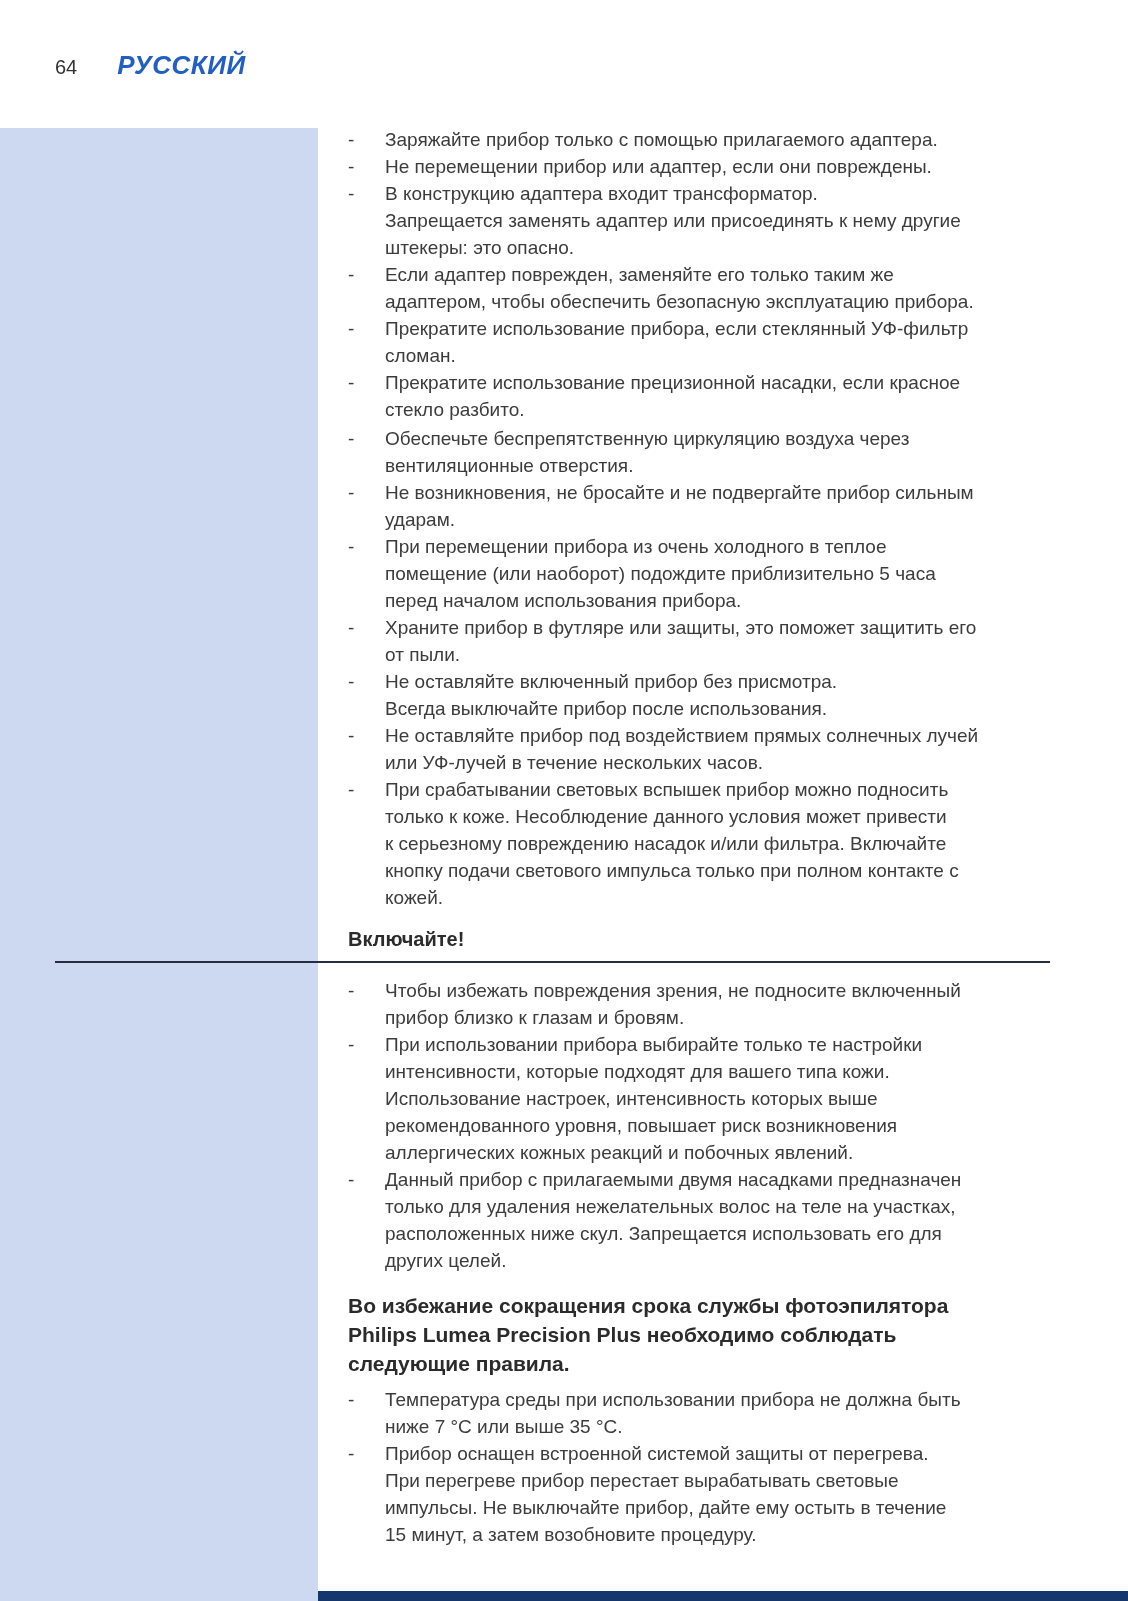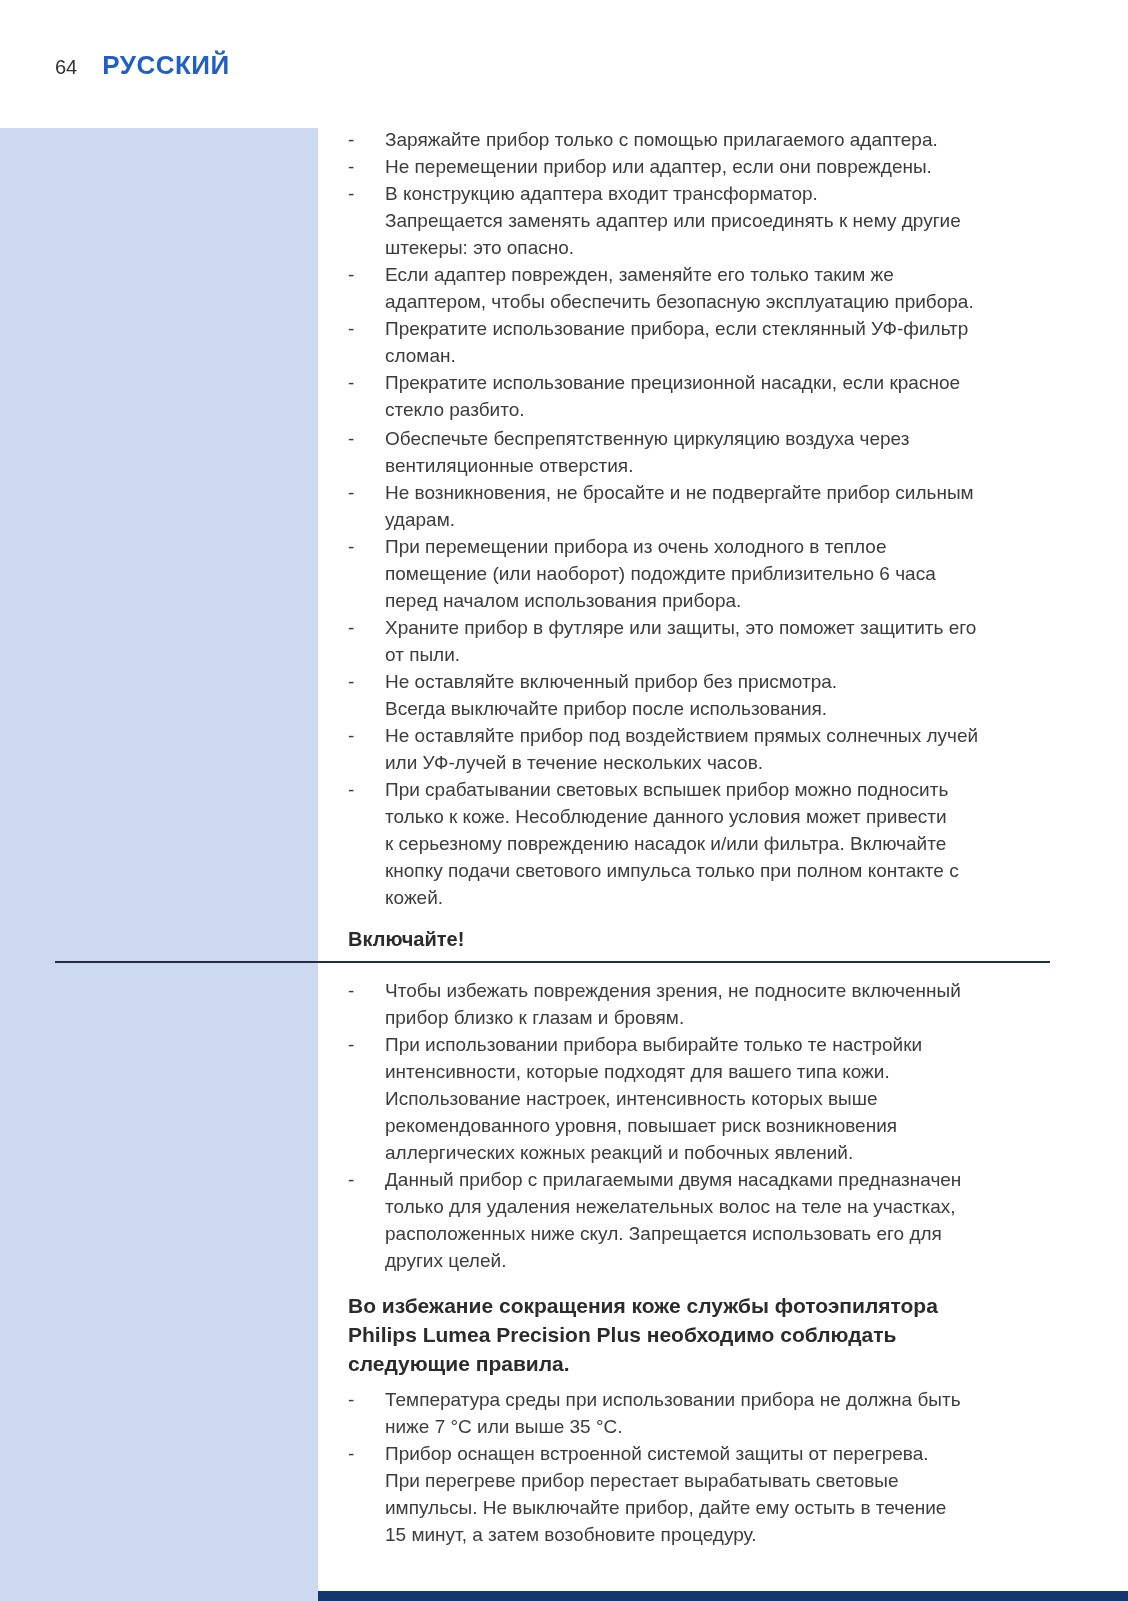--- a/index.html
+++ b/index.html
@@ -39,31 +39,32 @@
     height: 10px;
     background: var(--bottom-bar);
   }
 
   .header {
     position: absolute;
     left: 55px;
     top: 50px;
     display: flex;
     align-items: baseline;
-    gap: 25px;
+    gap: 40px;
   }
   .page-num {
     font-size: 20px;
     color: #333333;
   }
   .lang-title {
     font-size: 26px;
     font-weight: bold;
     color: var(--accent-blue);
     letter-spacing: 0.5px;
+    font-style: italic;
   }
 
   .content {
     position: absolute;
     left: 348px;
     top: 126px;
     width: 702px;
     color: var(--text);
     font-size: 19px;
     line-height: 27px;
@@ -155,21 +156,21 @@
 вентиляционные отверстия.</span>
         </div>
         <div class="dash-item">
           <span class="dash">-</span>
           <span class="item-text">Не возникновения, не бросайте и не подвергайте прибор сильным
 ударам.</span>
         </div>
         <div class="dash-item">
           <span class="dash">-</span>
           <span class="item-text">При перемещении прибора из очень холодного в теплое
-помещение (или наоборот) подождите приблизительно 6 часа
+помещение (или наоборот) подождите приблизительно 5 часа
 перед началом использования прибора.</span>
         </div>
         <div class="dash-item">
           <span class="dash">-</span>
           <span class="item-text">Храните прибор в футляре или защиты, это поможет защитить его
 от пыли.</span>
         </div>
         <div class="dash-item">
           <span class="dash">-</span>
           <span class="item-text">Не оставляйте включенный прибор без присмотра.
@@ -206,21 +207,21 @@
 аллергических кожных реакций и побочных явлений.</span>
         </div>
         <div class="dash-item">
           <span class="dash">-</span>
           <span class="item-text">Данный прибор с прилагаемыми двумя насадками предназначен
 только для удаления нежелательных волос на теле на участках,
 расположенных ниже скул. Запрещается использовать его для
 других целей.</span>
         </div>
       </div>
-      <div class="section-heading large">Во избежание сокращения коже службы фотоэпилятора
+      <div class="section-heading large">Во избежание сокращения срока службы фотоэпилятора
 Philips Lumea Precision Plus необходимо соблюдать
 следующие правила.</div>
       <div class="dash-list">
         <div class="dash-item">
           <span class="dash">-</span>
           <span class="item-text">Температура среды при использовании прибора не должна быть
 ниже 7 °C или выше 35 °C.</span>
         </div>
         <div class="dash-item">
           <span class="dash">-</span>

